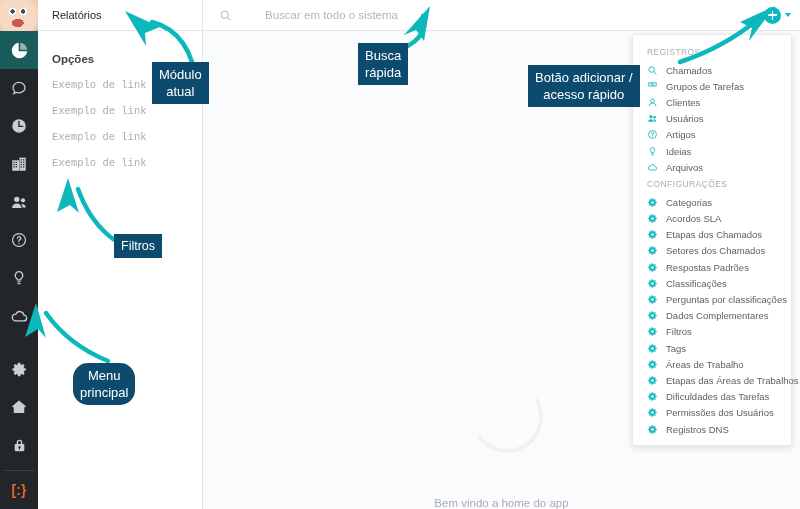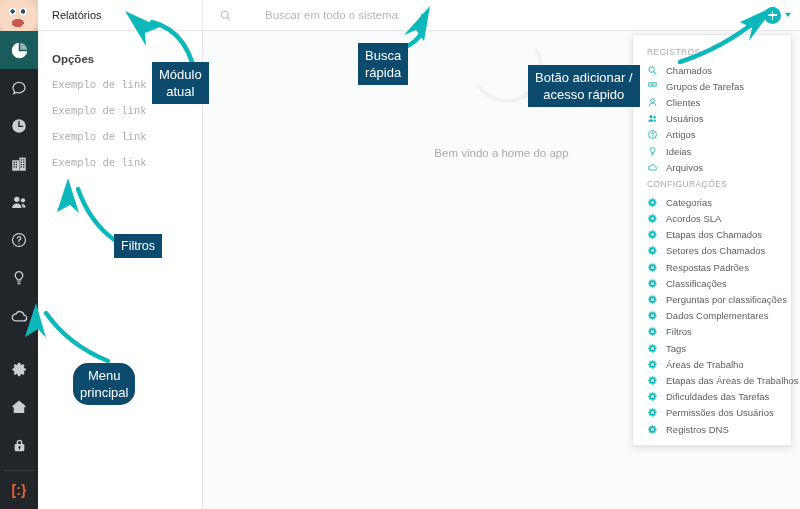--- a/index.html
+++ b/index.html
@@ -88,21 +88,21 @@
     border-top:4.5px solid #0cb8bb; cursor:pointer;
   }
 
   
   .canvas {
     position:absolute; left:203px; top:31px; right:0; bottom:0;
     background:#fafbfc; overflow:hidden;
   }
   .welcome-wrap {
     position:absolute; left:0; right:0; top:0; bottom:0;
-    display:flex; flex-direction:column; align-items:center; justify-content:flex-start;
+    display:flex; flex-direction:column; align-items:center; justify-content:flex-end;
     gap:44px; padding-right:0px;
   }
   .spinner {
     width:72px; height:72px; border-radius:50%;
     border:4px solid #f0f1f3; border-top-color:#fafbfc; border-left-color:#fafbfc;
     transform:rotate(12deg); margin-left:10px;
   }
   .welcome-text { font-size:11.5px; color:#a8adb3; }
 
   

